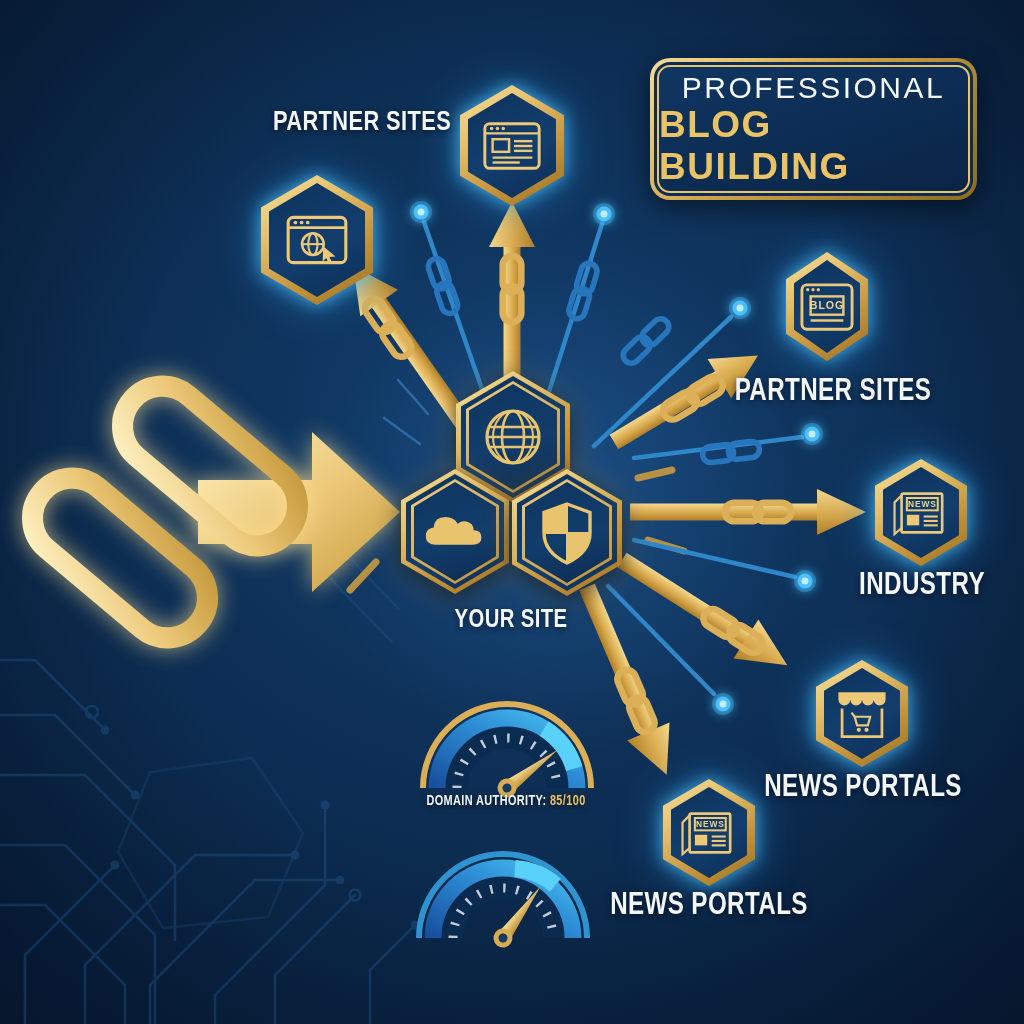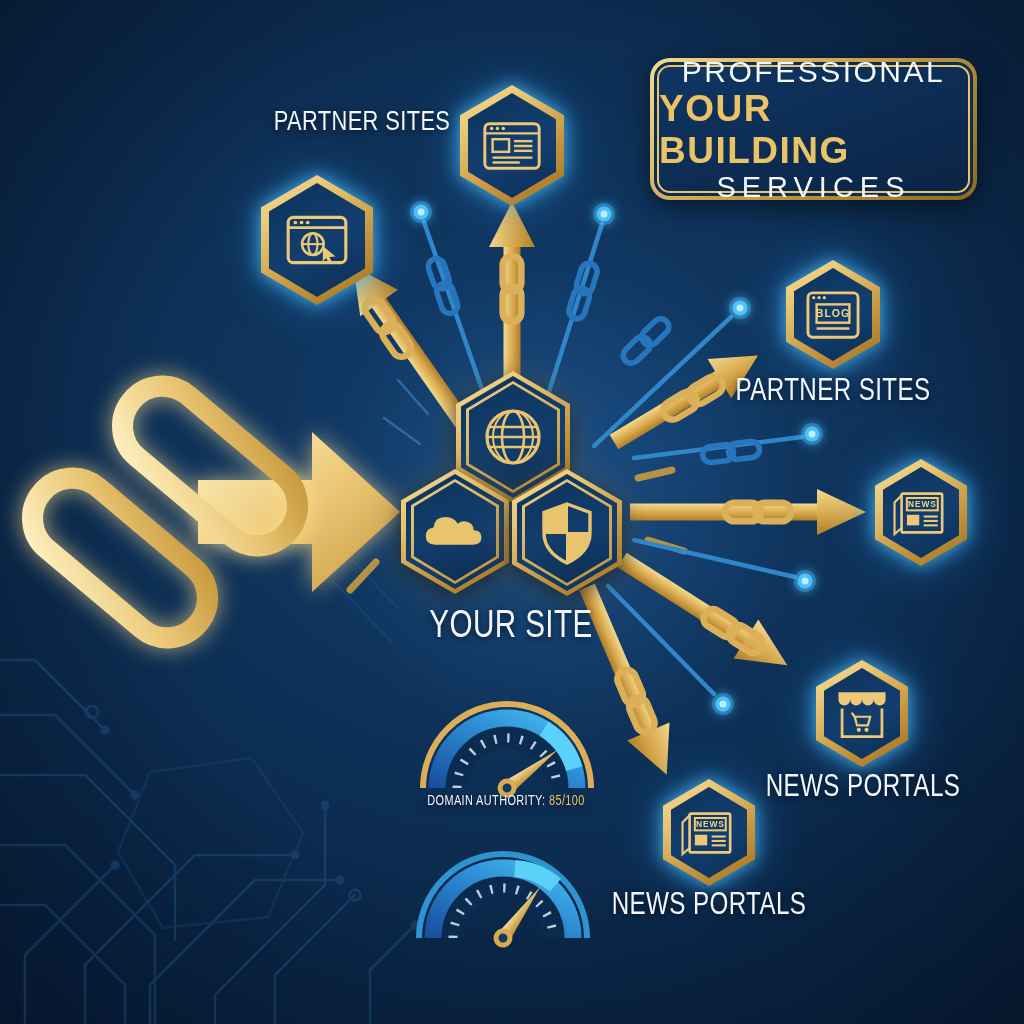--- a/index.html
+++ b/index.html
@@ -17,21 +17,21 @@
   .hx{position:absolute;clip-path:polygon(50% 0,100% 25%,100% 75%,50% 100%,0 75%,0 25%);}
   .l1{inset:0;background:linear-gradient(145deg,#f8e3a0 0%,#e5c06c 32%,#c2913a 68%,#9c7020 100%);}
   .l2{inset:8px;background:linear-gradient(155deg,#0e335d 0%,#123e6e 55%,#0d2f57 100%);}
   .c2{inset:5px;background:linear-gradient(155deg,#0e335d,#123e6e 60%,#0d2f57);}
   .c3{inset:10px;background:linear-gradient(145deg,#eecf85,#bd8f37);}
   .c4{inset:13px;background:linear-gradient(165deg,#0e3560,#123d6c 55%,#0c2c52);}
   .hex-icon{position:absolute;left:50%;top:50%;transform:translate(-50%,-50%);}
   .glow-cyan{filter:drop-shadow(0 0 9px rgba(80,195,255,.85)) drop-shadow(0 0 22px rgba(40,150,235,.45));}
   .glow-soft{filter:drop-shadow(0 5px 12px rgba(2,9,22,.65)) drop-shadow(0 0 16px rgba(235,195,105,.22));}
   
-  .lbl{position:absolute;z-index:4;color:#f3f6fa;font-weight:400;white-space:nowrap;
+  .lbl{position:absolute;z-index:4;color:#f3f6fa;font-weight:700;white-space:nowrap;
     transform:translateX(-50%);text-shadow:0 2px 7px rgba(2,8,20,.65);text-align:left;}
   .lbl .cx{display:inline-block;transform:scaleX(.78);transform-origin:50% 50%;letter-spacing:.5px;}
   .gold-txt{color:#eec163;}
   
   .badge{position:absolute;left:650px;top:58px;width:327px;height:142px;z-index:4;border-radius:20px;
     padding:4px;background:linear-gradient(135deg,#f3dc96 0%,#caa04a 45%,#8f6a1e 100%);
     box-shadow:0 8px 26px rgba(0,0,0,.5);}
   .badge-mid{width:100%;height:100%;border-radius:16px;background:#0c2c52;padding:3px;}
   .badge-in{width:100%;height:100%;border-radius:13px;border:2px solid #e7c46d;
     background:linear-gradient(160deg,#0f3663 0%,#0a2445 100%);
@@ -201,22 +201,21 @@
     <g filter="url(#fGlowGold)" fill="none" stroke="url(#gGoldBig)" stroke-width="21">
       <rect x="-40" y="-102" width="80" height="204" rx="40" transform="translate(210,466) rotate(-50)"></rect>
       <rect x="-40" y="-102" width="80" height="204" rx="40" transform="translate(120,558) rotate(-50)"></rect>
     </g>
   </svg>
 
   <div class="badge">
     <div class="badge-mid">
       <div class="badge-in">
         <div class="bt1">PROFESSIONAL</div>
-        <div class="bt2">YOUR BUILDING</div>
-        <div class="bt3">SERVICES</div>
+        <div class="bt2">BLOG BUILDING</div>
       </div>
     </div>
   </div>
 
   <div class="hexwrap glow-cyan" style="left:261px;top:175px;width:112px;height:130px">
     <div class="hx l1"></div>
       <div class="hx l2"></div>
     <svg class="hex-icon" width="70" height="60" viewBox="-34 -29 68 58" fill="none" stroke="#ecc878" stroke-width="3">
       <rect x="-28" y="-22" width="56" height="44" rx="5"></rect>
       <line x1="-28" y1="-12" x2="28" y2="-12" stroke-width="2.5"></line>
@@ -278,21 +277,21 @@
       <div class="hx c4"></div>
     <svg class="hex-icon" width="60" height="66" viewBox="-30 -33 60 66">
       <path d="M0,-29 L-23,-20.5 L-23,0 L0,0 Z" fill="#e9c46e"></path>
       <path d="M0,0 L23,0 Q23,19 0,30 Z" fill="#e9c46e"></path>
       <path d="M0,-29 L23,-20.5 L23,0 Q23,19 0,30 Q-23,19 -23,0 L-23,-20.5 Z" fill="none" stroke="#e9c46e" stroke-width="3.4"></path>
       <line x1="0" y1="-29" x2="0" y2="30" stroke="#e9c46e" stroke-width="2"></line>
       <line x1="-23" y1="0" x2="23" y2="0" stroke="#e9c46e" stroke-width="2"></line>
     </svg>
   </div>
 
-  <div class="hexwrap glow-cyan" style="left:786px;top:260px;width:94px;height:109px">
+  <div class="hexwrap glow-cyan" style="left:786px;top:252px;width:82px;height:109px">
     <div class="hx l1"></div>
       <div class="hx l2"></div>
     <svg class="hex-icon" width="60" height="54" viewBox="-31 -28 62 56" fill="none" stroke="#ecc878" stroke-width="3">
       <rect x="-26" y="-23" width="52" height="46" rx="5"></rect>
       <circle cx="-20" cy="-18" r="1.7" fill="#ecc878" stroke="none"></circle>
         <circle cx="-14.5" cy="-18" r="1.7" fill="#ecc878" stroke="none"></circle>
         <circle cx="-9" cy="-18" r="1.7" fill="#ecc878" stroke="none"></circle>
       <rect x="-17" y="-11" width="34" height="19" stroke-width="2.5"></rect>
       <text x="0" y="-0.5" text-anchor="middle" dominant-baseline="middle" font-family="Liberation Sans, sans-serif" font-size="11" font-weight="700" letter-spacing="1" fill="#f2d488" stroke="none">BLOG</text>
       <line x1="-17" y1="14" x2="17" y2="14" stroke-width="2.5"></line>
@@ -336,23 +335,24 @@
       <rect x="-16" y="-17" width="35" height="14" stroke-width="2.3"></rect>
       <text x="1.5" y="-9.5" text-anchor="middle" dominant-baseline="middle" font-family="Liberation Sans, sans-serif" font-size="9.5" font-weight="700" letter-spacing="1" fill="#f2d488" stroke="none">NEWS</text>
       <rect x="-16" y="2" width="14" height="12" fill="#ecc878" stroke="none"></rect>
       <line x1="3" y1="4" x2="19" y2="4" stroke-width="2.4"></line>
         <line x1="3" y1="9" x2="19" y2="9" stroke-width="2.4"></line>
         <line x1="3" y1="14" x2="19" y2="14" stroke-width="2.4"></line>
     </svg>
   </div>
 
   <div class="lbl" style="left:362px;top:105px;font-size:28px"><span class="cx">PARTNER SITES</span></div>
-  <div class="lbl" style="left:511px;top:603px;font-size:38px"><span class="cx">YOUR SITE</span></div>
+  <div class="lbl" style="left:511px;top:603px;font-size:26px"><span class="cx">YOUR SITE</span></div>
   <div class="lbl" style="left:833px;top:372px;font-size:31px"><span class="cx">PARTNER SITES</span></div>
   <div class="lbl" style="left:922px;top:567px;font-size:31px;line-height:33px">
+    <div><span class="cx">INDUSTRY</span></div>
   </div>
   <div class="lbl" style="left:863px;top:768px;font-size:31px"><span class="cx">NEWS PORTALS</span></div>
   <div class="lbl" style="left:709px;top:886px;font-size:31px"><span class="cx">NEWS PORTALS</span></div>
 
   <svg class="gauge" style="left:407px;top:686px" width="200" height="125" viewBox="0 0 200 125">
     <path d="M16,102 A84,84 0 0 1 184,102" stroke="#dcae58" stroke-width="6" fill="none"></path>
     <path d="M30,102 A70,70 0 0 1 170,102" stroke="url(#gBlueArc)" stroke-width="17" fill="none"></path>
     <path d="M137.1,42.6 A70,70 0 0 1 167.3,82.7" stroke="#5ad1f8" stroke-width="17" fill="none"></path>
     <path d="M50,102 A50,50 0 0 1 150,102" stroke="#0b2b50" stroke-width="21" fill="none" opacity=".85"></path>
     <path d="M50,102 A50,50 0 0 1 150,102" stroke="#dfeaf5" stroke-width="9" fill="none" stroke-dasharray="2.4 10.7" opacity=".85"></path>

